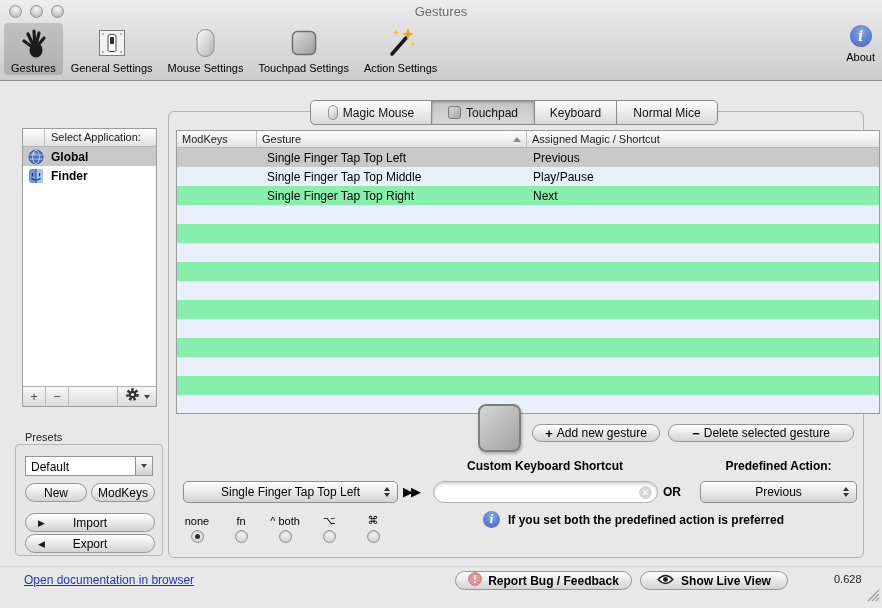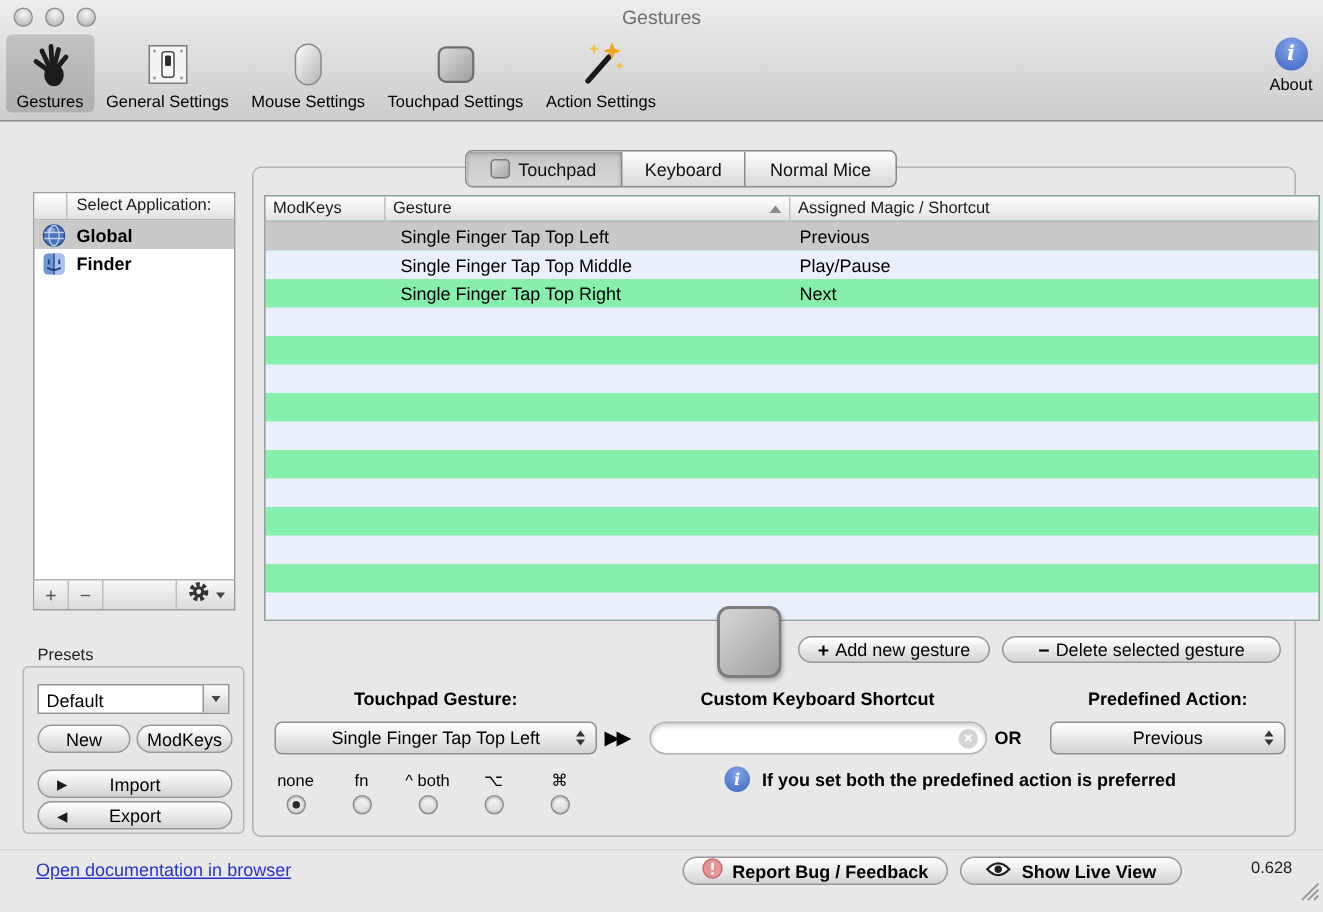--- a/index.html
+++ b/index.html
@@ -187,20 +187,24 @@
       <span class="about-circle">
           <span>i</span>
         </span>
       <span class="tb-label">About</span>
     </div>
   </div>
 
   <div class="panel"></div>
 
   <div class="tabs">
+    <div class="tab" style="width:120px">
+      <span class="mini-mouse"></span>
+      <span>Magic Mouse</span>
+    </div>
     <div class="tab selected" style="width:103px">
       <span class="mini-pad"></span>
       <span>Touchpad</span>
     </div>
     <div class="tab" style="width:82px">
       <span>Keyboard</span>
     </div>
     <div class="tab" style="width:101px">
       <span>Normal Mice</span>
     </div>
@@ -311,21 +315,20 @@
   <div class="pad-big"></div>
   <div class="pill btn-add">
     <span class="glyph-b">+</span>
     <span>Add new gesture</span>
   </div>
   <div class="pill btn-del">
     <span class="glyph-b">−</span>
     <span>Delete selected gesture</span>
   </div>
 
-  <div class="lbl lbl-gesture">Touchpad Gesture:</div>
   <div class="lbl lbl-shortcut">Custom Keyboard Shortcut</div>
   <div class="lbl lbl-action">Predefined Action:</div>
 
   <div class="popup popup-gesture">
     <span>Single Finger Tap Top Left</span>
     <span class="updown">
         <span class="u"></span>
         <span class="d"></span>
       </span>
   </div>

